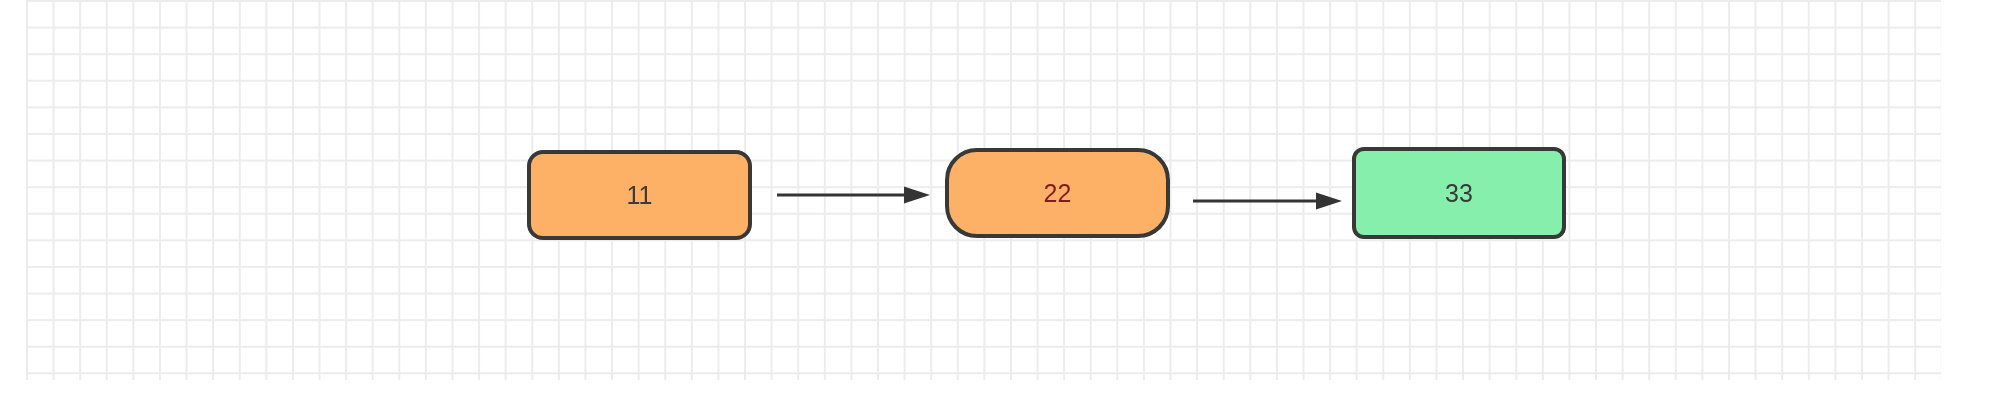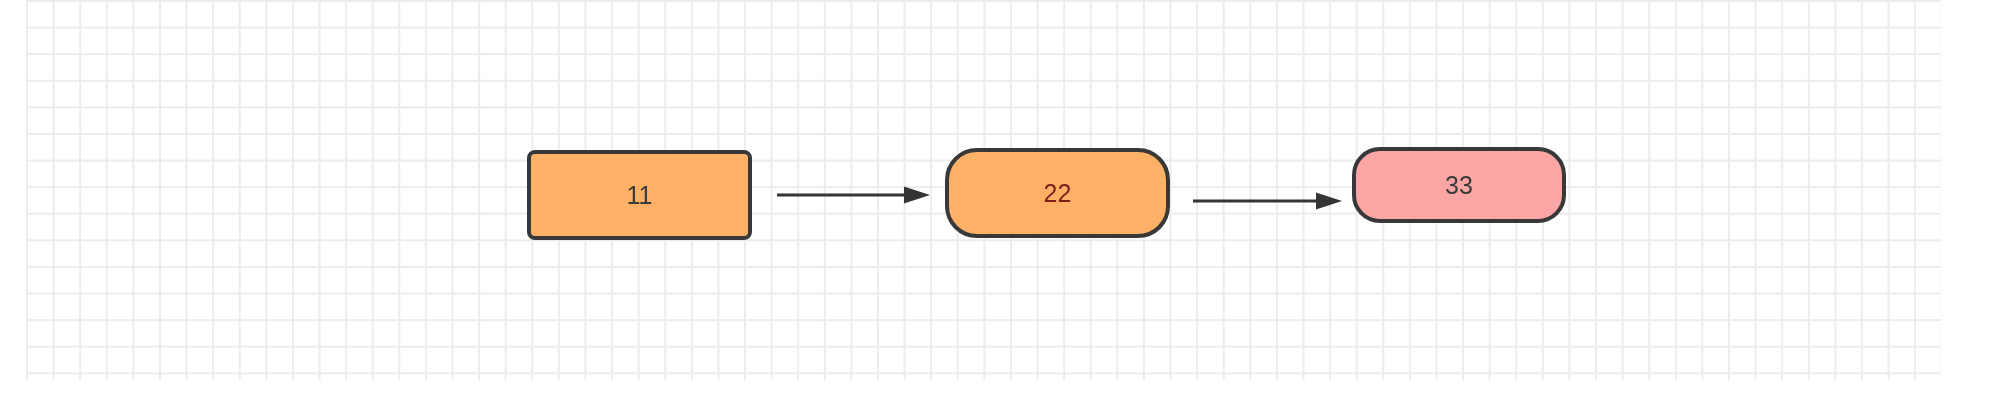--- a/index.html
+++ b/index.html
@@ -53,23 +53,23 @@
       <g>
         <line x1="777" y1="195" x2="910.5" y2="195" stroke="#343434" stroke-width="3"></line>
         <polygon points="930,195 904,186.5 904,203.5" fill="#343434"></polygon>
       </g>
       <g>
         <line x1="1193" y1="201" x2="1322.5" y2="201" stroke="#343434" stroke-width="3"></line>
         <polygon points="1342,201 1316,192.5 1316,209.5" fill="#343434"></polygon>
       </g>
     </svg>
   <div class="node-layer">
-      <div class="flow-node" style="left: 527px; top: 150px; width: 225px; height: 90px; background: rgb(252, 177, 102); border: 4px solid rgb(56, 56, 56); border-radius: 8px;">
+      <div class="flow-node" style="left: 527px; top: 150px; width: 225px; height: 90px; background: rgb(252, 177, 102); border: 4px solid rgb(56, 56, 56); border-radius: 16px;">
         <span class="node-label" style="color: rgb(58, 58, 58);">11</span>
       </div>
       <div class="flow-node" style="left: 945px; top: 148px; width: 225px; height: 90px; background: rgb(252, 177, 102); border: 4px solid rgb(56, 56, 56); border-radius: 32px;">
         <span class="node-label" style="color: #7f1d1d;">22</span>
       </div>
-      <div class="flow-node" style="left: 1352px; top: 147px; width: 214px; height: 76px; background: #fca5a5; border: 4px solid rgb(56, 56, 56); border-radius: 28px;">
+      <div class="flow-node" style="left: 1352px; top: 147px; width: 214px; height: 92px; background: #86efac; border: 4px solid rgb(56, 56, 56); border-radius: 12px;">
         <span class="node-label" style="color: rgb(58, 58, 58);">33</span>
       </div>
     </div>
 </div>
 
 </body></html>

